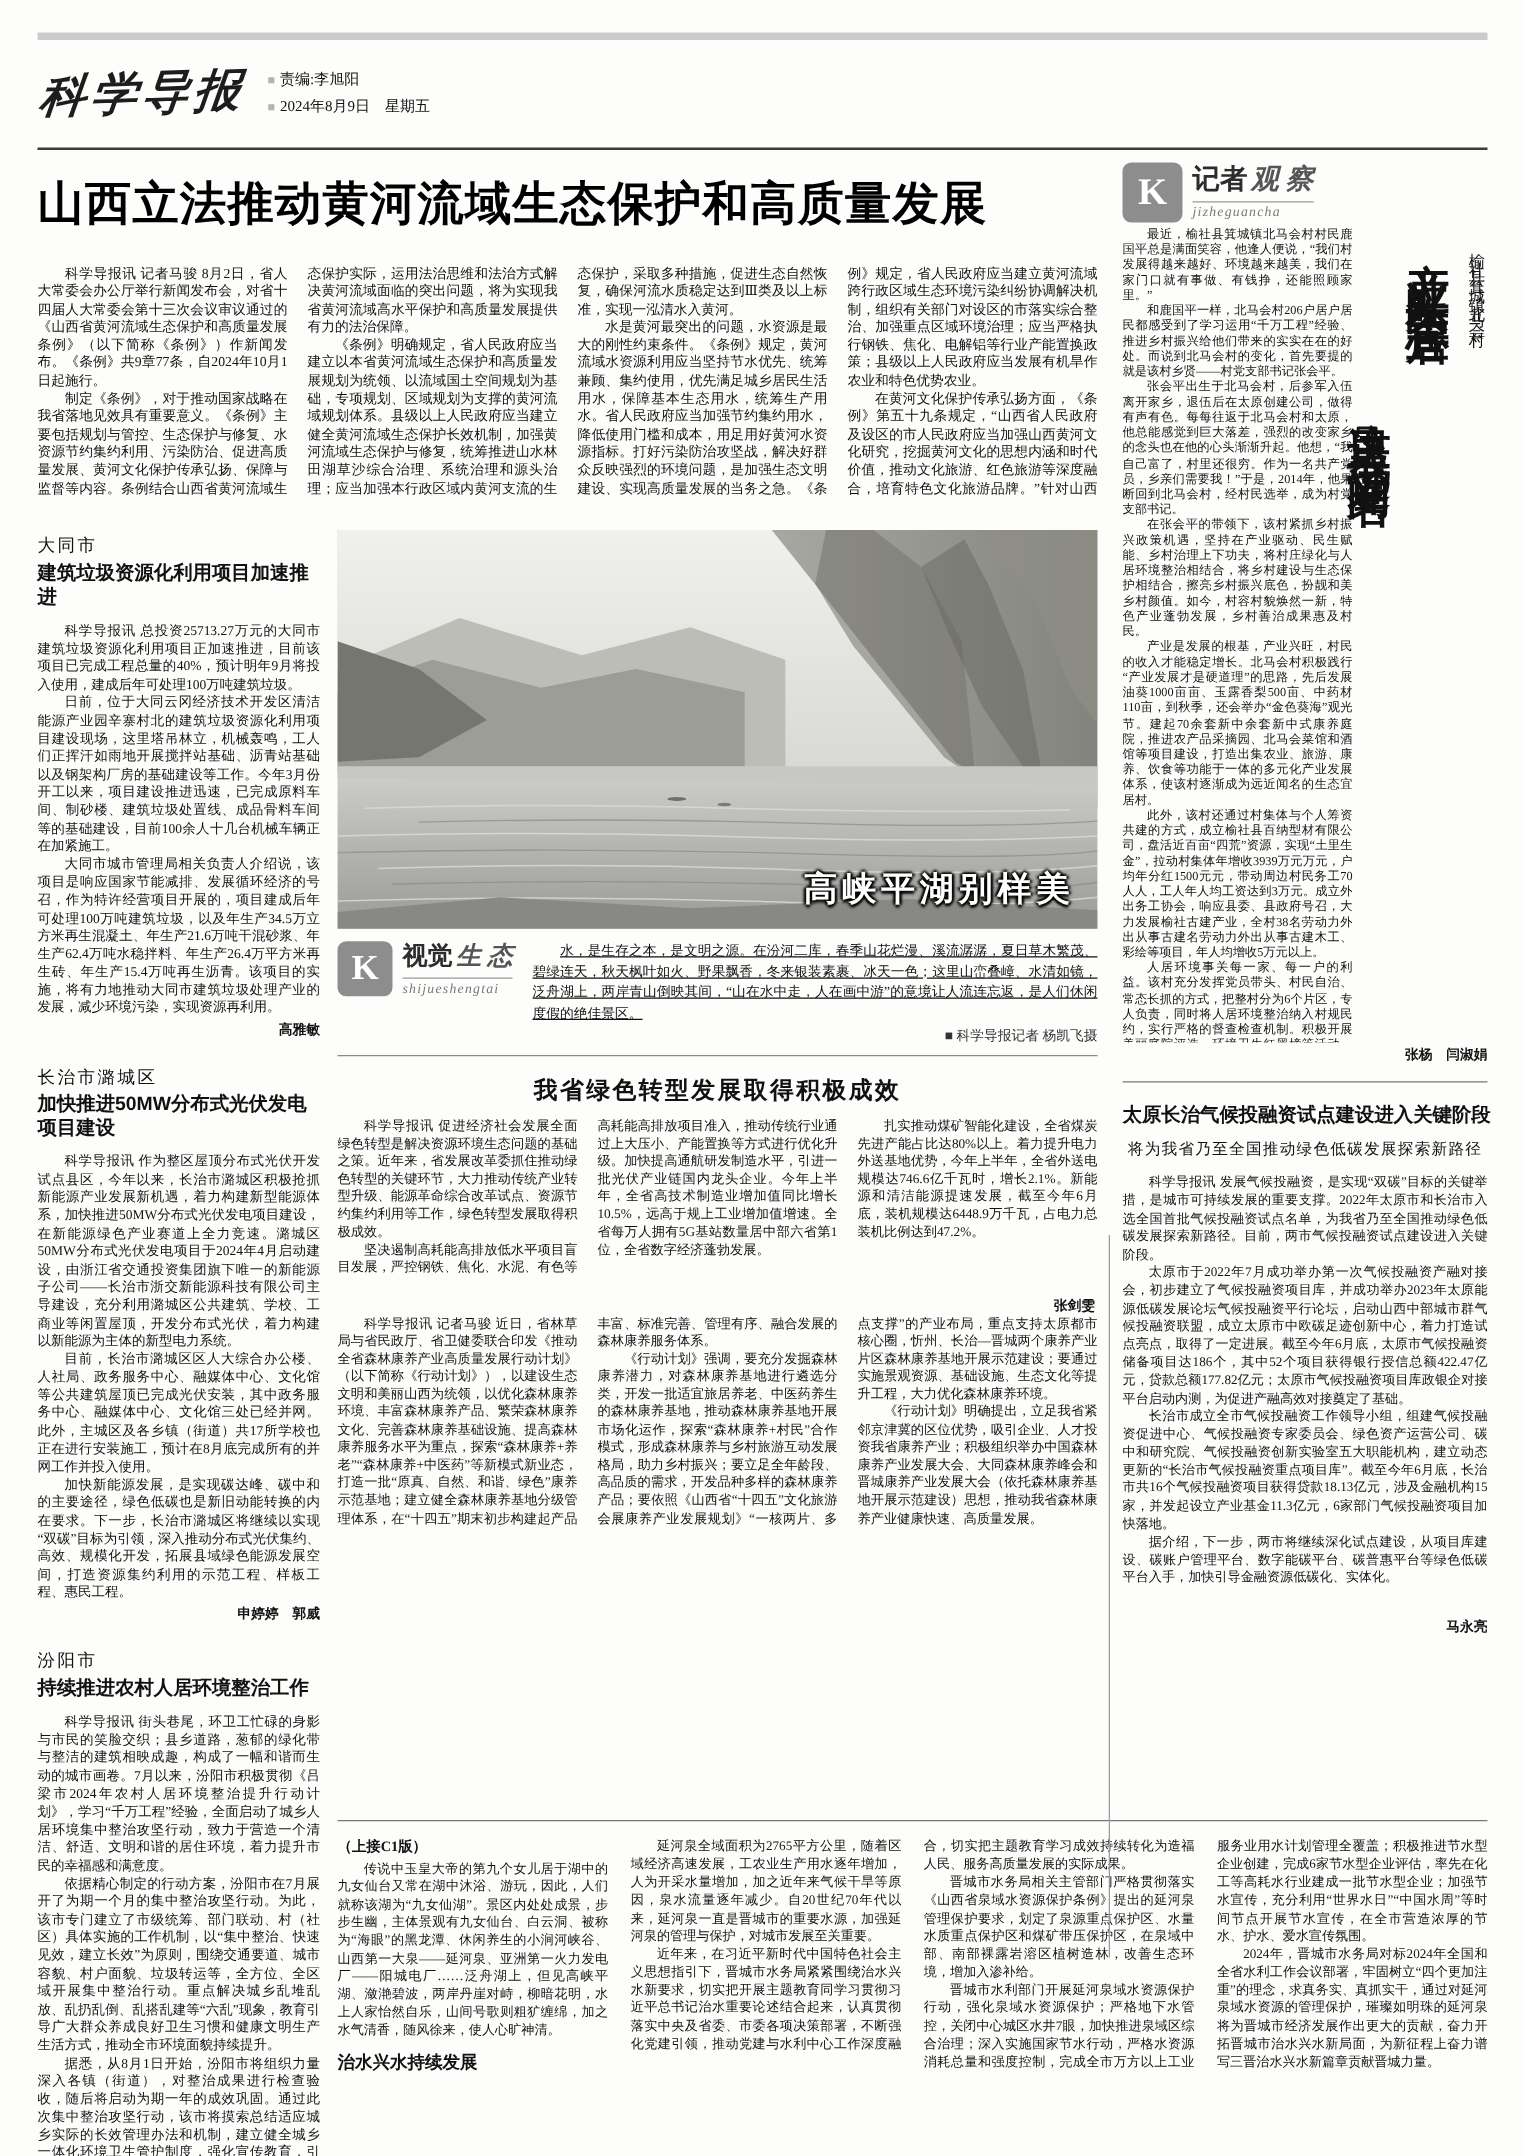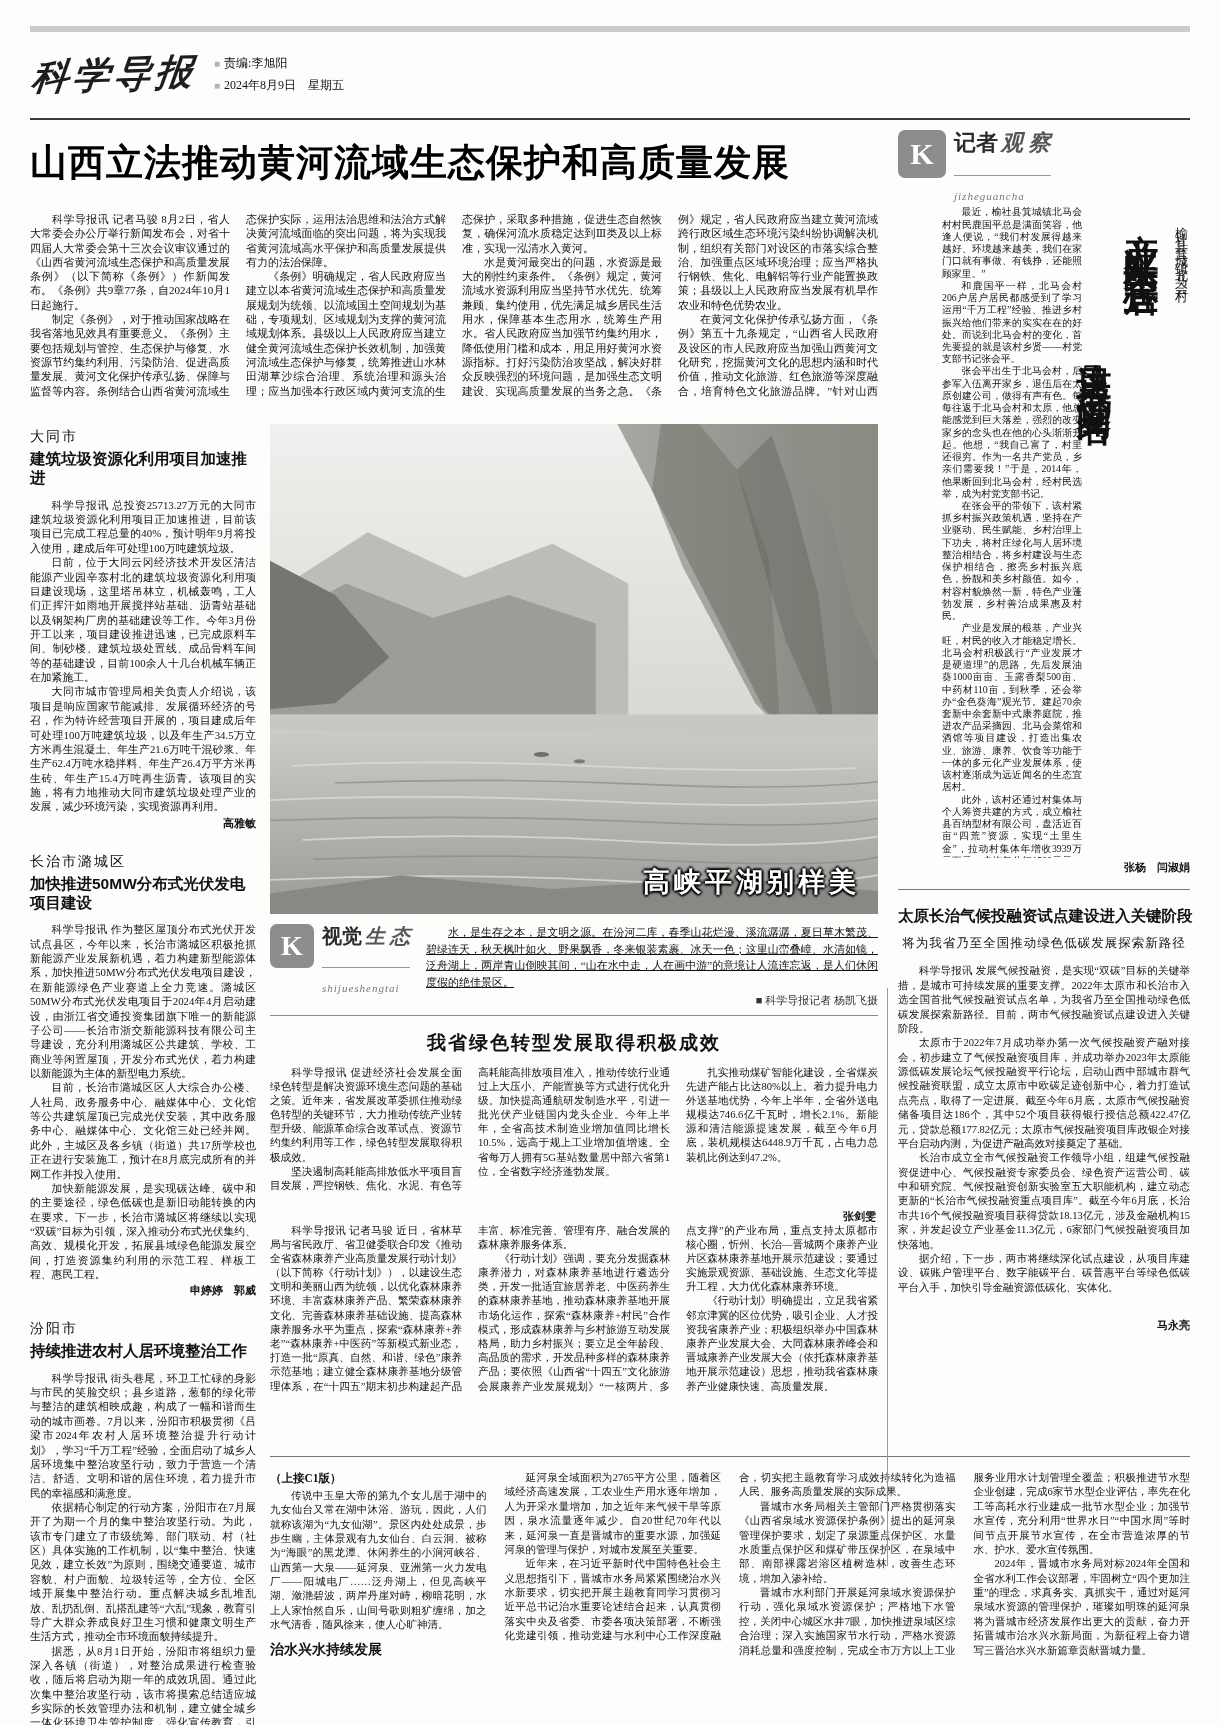--- a/index.html
+++ b/index.html
@@ -39,48 +39,48 @@
   
   .region{width:226px;flex:none;}
   .r-art{margin-bottom:22px;}
   .kicker{font-size:14px;margin:4px 0 3px;letter-spacing:2px;}
   .r-hl{font-family:"Liberation Sans","DejaVu Sans",sans-serif;font-weight:900;font-size:15.5px;
     line-height:1.25;margin:2px 0 10px;}
   .r-body{font-size:10.8px;line-height:1.33;text-align:justify;}
   .byline{text-align:right;font-weight:bold;font-size:11px;margin-top:2px;}
   
   .middle{flex:1;min-width:0;}
-  .photo{position:relative;height:490px;background:#ddd;}
+  .photo{position:relative;height:319px;background:#ddd;}
   .photo svg{display:block;width:100%;height:100%;}
   .photo-title{position:absolute;right:18px;bottom:14px;
     font-family:"Liberation Sans","DejaVu Sans",sans-serif;font-weight:900;font-size:27px;letter-spacing:4px;color:#fff;
     text-shadow:-2px 0 2px #000,2px 0 2px #000,0 -2px 2px #000,0 2px 2px #000;}
   .cap-row{display:flex;gap:16px;margin-top:10px;padding-bottom:6px;border-bottom:1px solid #8a8a8a;}
   .logo-block{display:flex;align-items:flex-start;gap:8px;flex:none;}
   .kbox{width:44px;height:44px;border-radius:7px;background:#8d8d8d;color:#fff;
     display:flex;align-items:center;justify-content:center;font-size:28px;font-weight:bold;}
   .logo-txt{display:flex;flex-direction:column;}
   .logo-line1{font-size:20px;line-height:1.2;white-space:nowrap;}
   .logo-a{font-family:"Liberation Sans","DejaVu Sans",sans-serif;font-weight:bold;color:#2c2c2c;}
   .logo-b{font-style:italic;font-weight:bold;color:#555;margin-left:3px;}
   .logo-pinyin{font-style:italic;font-size:11px;color:#777;letter-spacing:1px;
-    border-top:1px solid #999;margin-top:19px;padding-top:14px;}
+    border-top:1px solid #999;margin-top:5px;padding-top:2px;}
   .cap-text{flex:1;font-size:11px;line-height:1.5;text-align:justify;}
   .credit{text-align:right;font-size:11px;color:#333;margin-top:2px;text-indent:0;}
   .mid-hl{font-family:"Liberation Sans","DejaVu Sans",sans-serif;font-weight:900;font-size:19px;text-align:center;
     letter-spacing:2px;margin:14px 0 10px;white-space:nowrap;}
   .cols3{column-count:3;column-gap:16px;overflow:hidden;font-size:10.6px;line-height:1.34;
     text-align:justify;position:relative;}
   .green-body{height:158px;}
   .forest-body{height:228px;}
   .byline-abs{position:absolute;right:2px;bottom:0;background:#fdfdfc;padding-left:10px;
     font-weight:bold;font-size:11px;}
   
   .obs-wrap{display:flex;gap:10px;margin-top:4px;}
-  .obs-body{flex:1;min-width:0;font-size:9.8px;line-height:1.25;text-align:justify;height:652px;overflow:hidden;margin-left:44px;}
+  .obs-body{flex:1;min-width:0;font-size:9.8px;line-height:1.25;text-align:justify;height:652px;overflow:hidden;}
   .obs-head{width:98px;flex:none;writing-mode:vertical-rl;height:640px;}
   .obs-kicker{font-size:13px;letter-spacing:7px;padding-top:10px;margin-left:8px;}
   .obs-h1{font-family:"Liberation Sans","DejaVu Sans",sans-serif;font-weight:900;font-size:35px;letter-spacing:7px;}
   .obs-h1b{padding-top:128px;}
   .right-rule{border:0;border-top:1px solid #777;margin:14px 0 16px;}
   .climate-hl{font-family:"Liberation Sans","DejaVu Sans",sans-serif;font-weight:900;font-size:15.5px;
     text-align:center;margin:2px 0 8px;white-space:nowrap;}
   .climate-sub{font-family:"Liberation Sans","DejaVu Sans",sans-serif;font-size:12.5px;text-align:center;
     letter-spacing:1px;margin:0 0 12px;}
   .climate-body{font-size:10.5px;line-height:1.37;text-align:justify;height:352px;overflow:hidden;}

